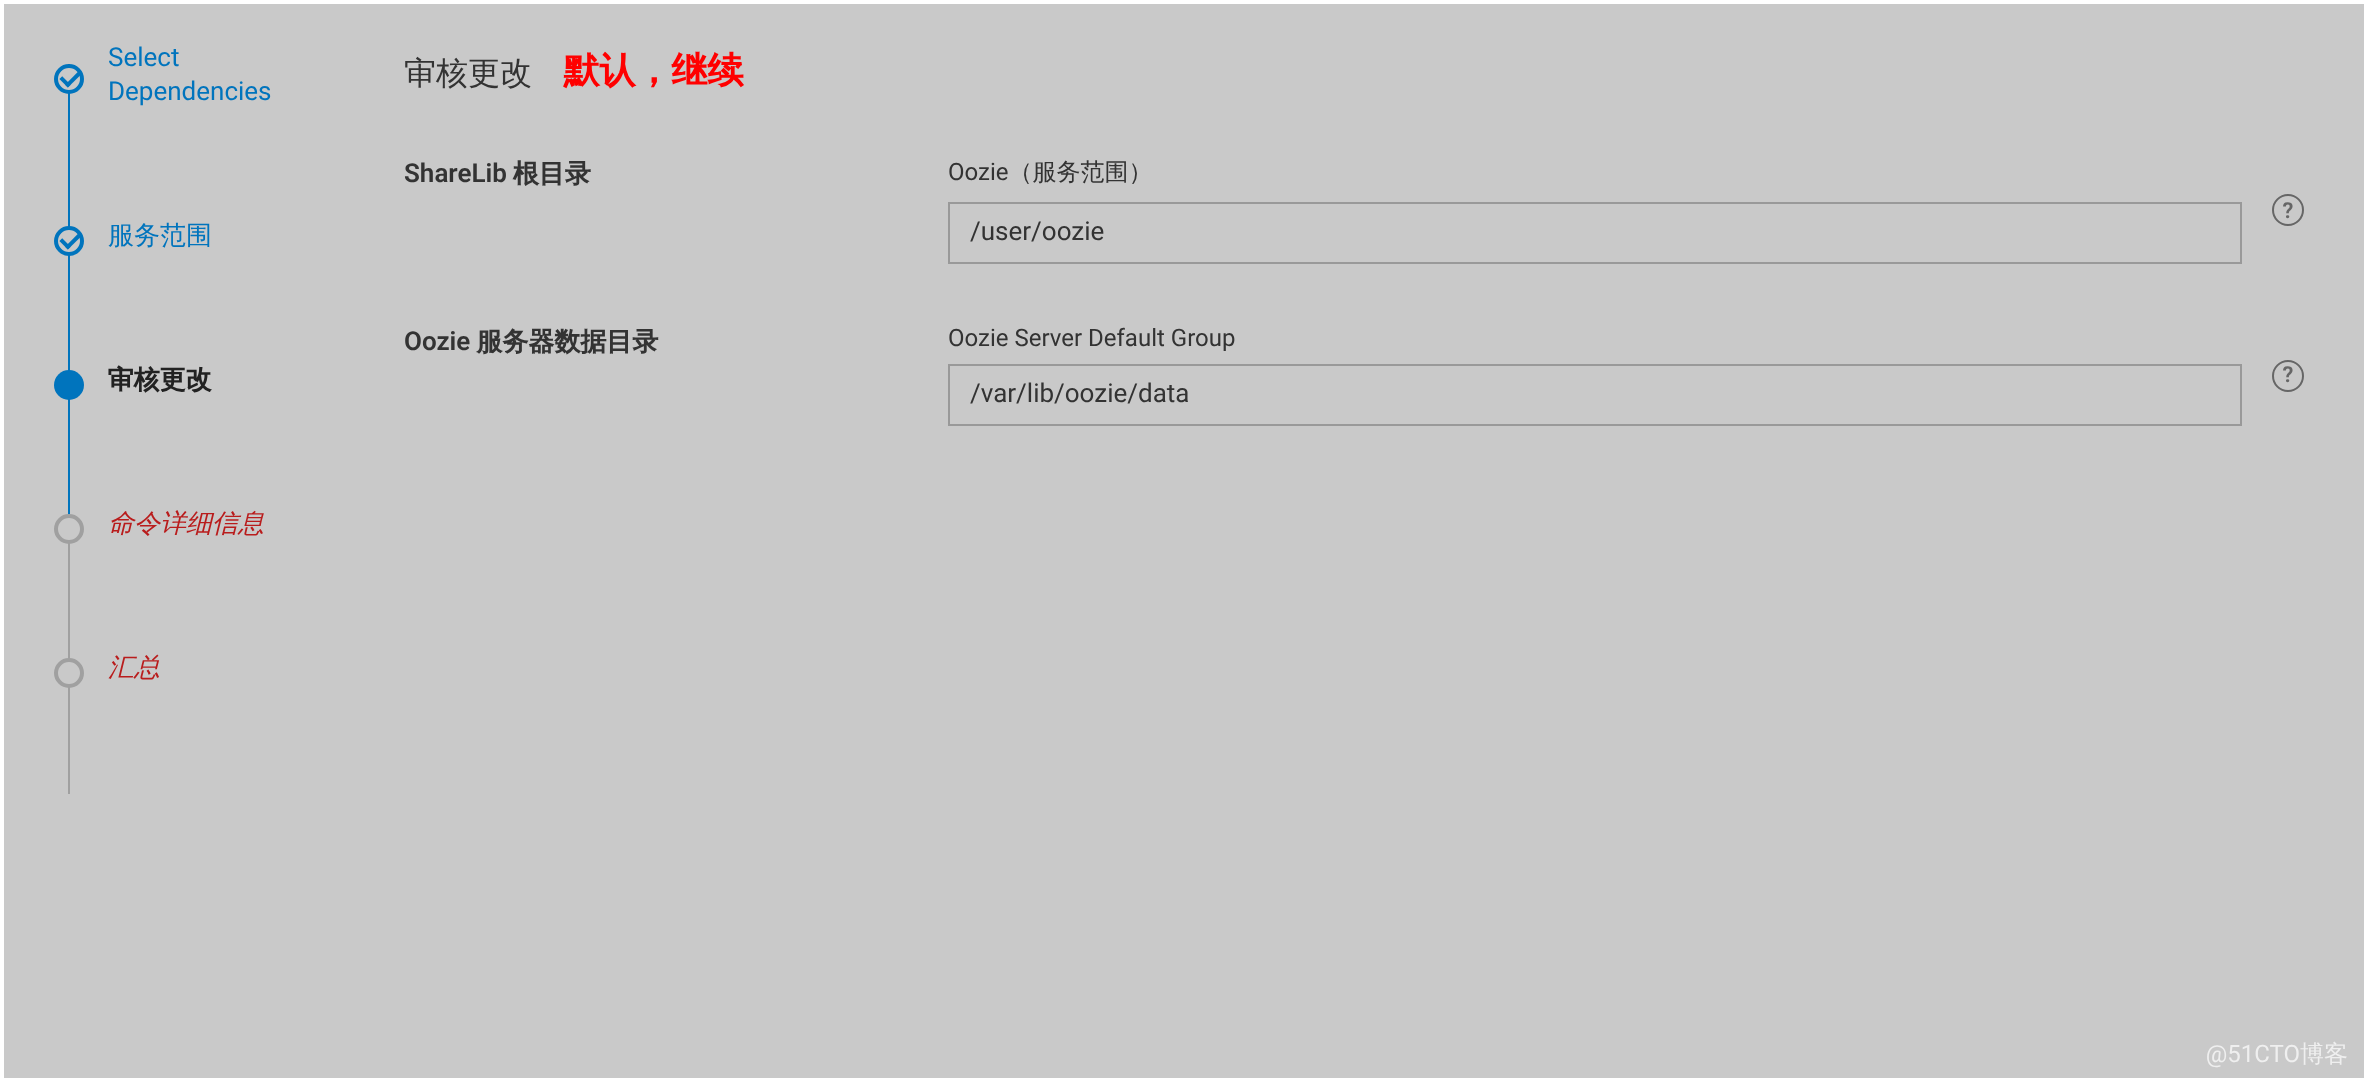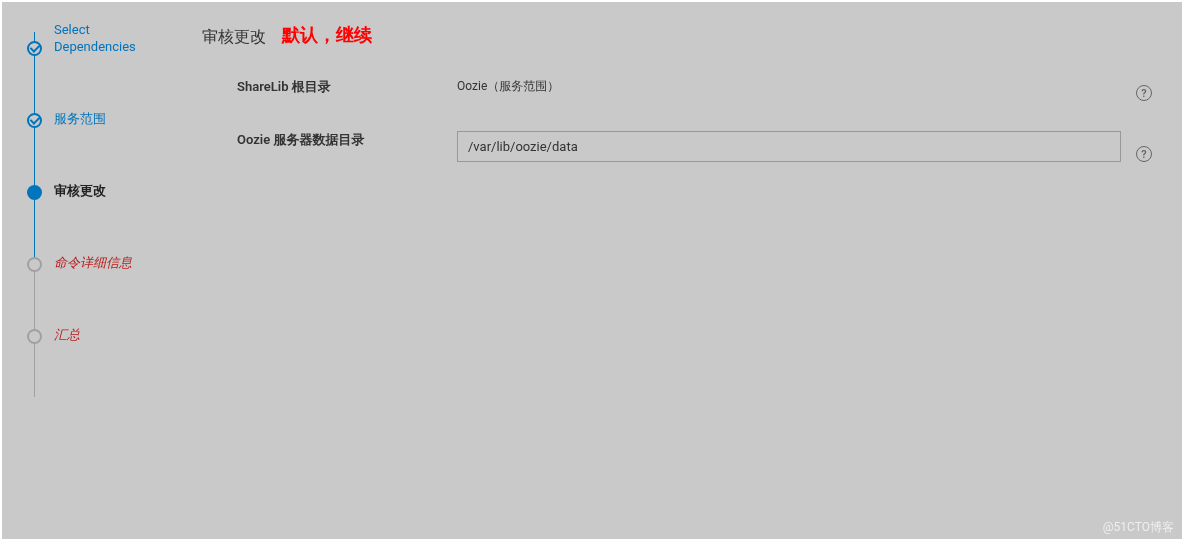--- a/index.html
+++ b/index.html
@@ -43,21 +43,21 @@
     }
     .step-line-gray {
       position: absolute;
       left: 7px;
       width: 1px;
       background: #a0a0a0;
       z-index: 0;
     }
     .step {
       display: flex;
-      align-items: flex-end;
+      align-items: center;
       position: relative;
       z-index: 1;
       margin-bottom: 55px;
       cursor: pointer;
     }
     .step-icon {
       width: 15px;
       height: 15px;
       flex-shrink: 0;
       margin-right: 12px;
@@ -134,31 +134,31 @@
     }
     .config-left {
       width: 255px;
       flex-shrink: 0;
     }
     .config-label {
       font-size: 13px;
       font-weight: 600;
       color: #333;
       margin-bottom: 4px;
-      margin-left: 35px;
     }
     .config-subtext {
       font-size: 11px;
       color: #666;
       word-break: break-all;
     }
     .config-right {
       flex: 1;
       display: flex;
-      align-items: flex-end;
+      align-items: center;
+      margin-left: 17px;
     }
     .field-group {
       flex: 1;
     }
     .field-label {
       font-size: 12px;
       color: #333;
       margin-bottom: 6px;
     }
     .field-input {
@@ -240,32 +240,34 @@
         <span class="annotation">默认，继续</span>
       </div>
 
       <div class="config-row">
         <div class="config-left">
           <div class="config-label">ShareLib 根目录</div>
         </div>
         <div class="config-right">
           <div class="field-group">
             <div class="field-label">Oozie（服务范围）</div>
+            <input class="field-input" type="text" value="/user/oozie" style="">
           </div>
           <div class="help-icon">?</div>
         </div>
       </div>
 
       <div class="config-row">
         <div class="config-left">
           <div class="config-label">Oozie 服务器数据目录</div>
           <div class="config-subtext"></div>
         </div>
         <div class="config-right">
           <div class="field-group">
+            <div class="field-label">Oozie Server Default Group</div>
             <input class="field-input" type="text" value="/var/lib/oozie/data" style="">
           </div>
           <div class="help-icon">?</div>
         </div>
       </div>
     </div>
   </div>
 </div>
 
 <div class="watermark">@51CTO博客</div>

